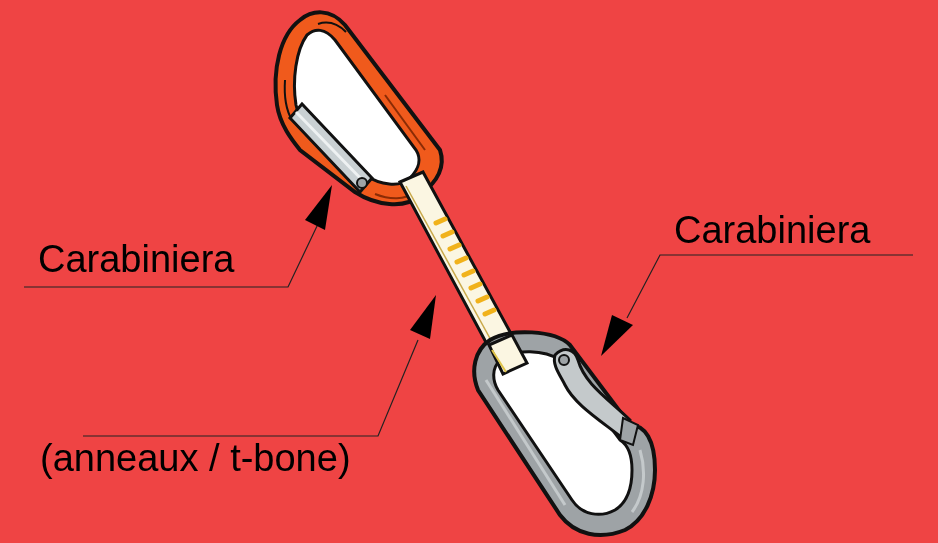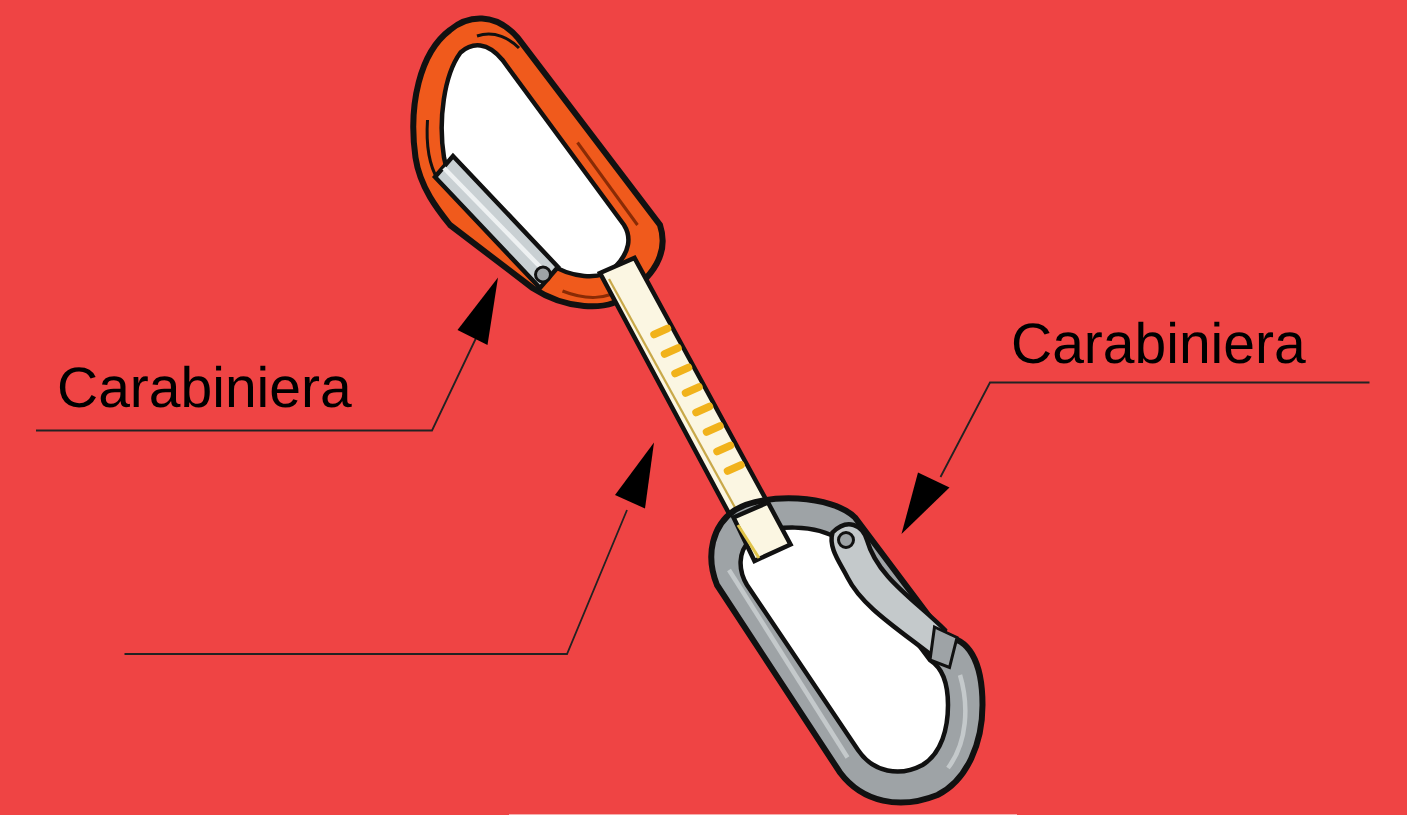--- a/index.html
+++ b/index.html
@@ -71,13 +71,14 @@
     </g>
 
     <g>
       <polyline points="913,255 660,255 627,318" fill="none" stroke="#222" stroke-width="1.2"></polyline>
       <polygon points="601,356 612,315 633,325" fill="#000"></polygon>
     </g>
   </svg>
 
   <div class="label" style="left:38px; top:240px;">Carabiniera</div>
   <div class="label" style="left:674px; top:211px;">Carabiniera</div>
+  <div class="label" style="left:40px; top:439px;">(anneaux / t-bone)</div>
 </div>
 
 </body></html>

